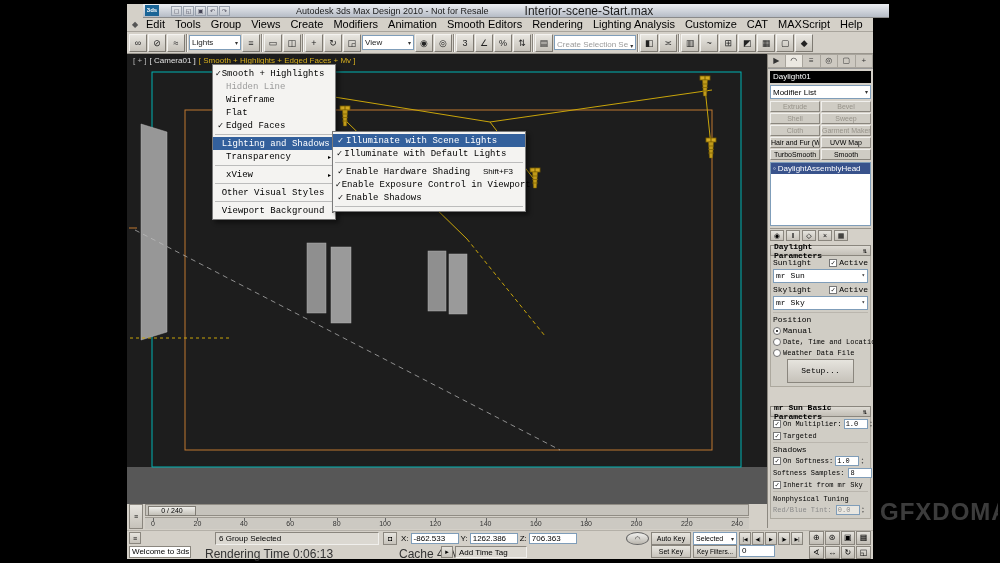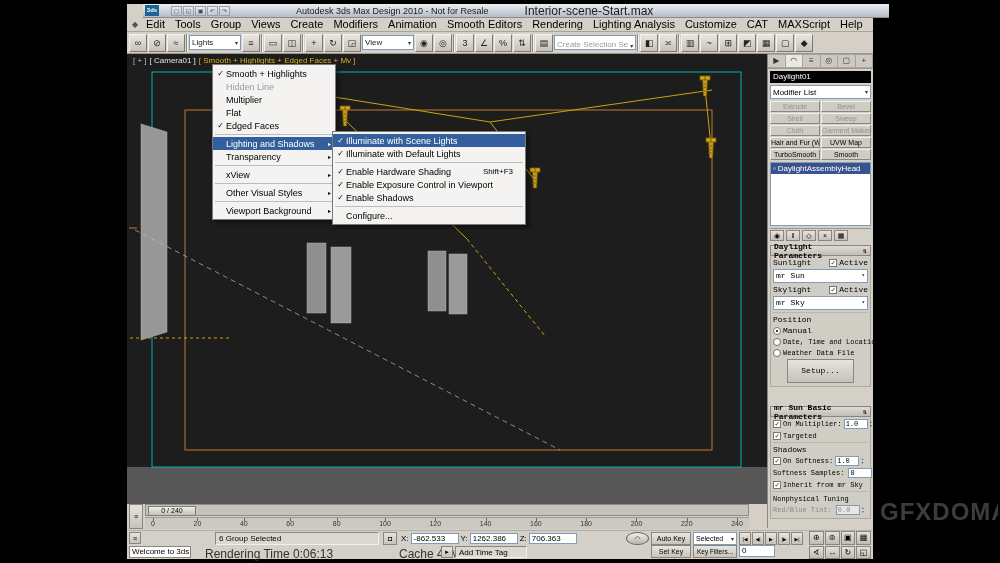--- a/index.html
+++ b/index.html
@@ -56,21 +56,21 @@
   .vp-shade{color:#d8b01e;}
 
   
   .menu{position:absolute;background:#f4f3f1;border:1px solid #7a7a7a;
     box-shadow:3px 3px 4px rgba(0,0,0,.45);padding:2px 0;z-index:10;font-size:9px;}
   #view-menu{left:85px;top:60px;width:122px;}
   #light-menu{left:205px;top:127px;width:192px;}
   .mi{display:flex;align-items:center;height:13px;padding:0 4px 0 2px;}
   .mi .chk{width:11px;font-size:8px;text-align:center;visibility:hidden;}
   .mi.checked .chk{visibility:visible;}
-  .mi .lbl{flex:1;white-space:nowrap;}
+  .mi .lbl{flex:1;white-space:nowrap;font-family:Liberation Mono, monospace;}
   .mi .sc{padding-left:8px;font-size:8px;}
   .mi .sub{width:8px;font-size:6px;text-align:right;visibility:hidden;}
   .mi.submenu .sub{visibility:visible;}
   .mi.highlighted{background:#33609c;color:#fff;}
   .mi.muted{color:#9b9b9b;}
   .mi.separator{height:1px;margin:2px 2px;padding:0;background:#bcbcbc;}
 
   
   .panel{position:absolute;left:640px;top:50px;width:106px;height:474px;background:#d4d0c8;
     border-left:1px solid #8c8880;box-sizing:border-box;font-size:8px;overflow:hidden;}
@@ -431,21 +431,21 @@
         <span class="sub">▸</span>
       </div>
       <div class="mi muted">
         <span class="chk">✓</span>
         <span class="lbl">Hidden Line</span>
         <span class="sc"></span>
         <span class="sub">▸</span>
       </div>
       <div class="mi">
         <span class="chk">✓</span>
-        <span class="lbl">Multiplier</span>
+        <span class="lbl">Wireframe</span>
         <span class="sc"></span>
         <span class="sub">▸</span>
       </div>
       <div class="mi">
         <span class="chk">✓</span>
         <span class="lbl">Flat</span>
         <span class="sc"></span>
         <span class="sub">▸</span>
       </div>
       <div class="mi checked">
@@ -546,26 +546,20 @@
         <span class="chk">✓</span>
         <span class="lbl">Enable Shadows</span>
         <span class="sc"></span>
         <span class="sub">▸</span>
       </div>
       <div class="mi separator">
         
         
         
         
-      </div>
-      <div class="mi">
-        <span class="chk">✓</span>
-        <span class="lbl">Configure...</span>
-        <span class="sc"></span>
-        <span class="sub">▸</span>
       </div>
     </div>
 
   <div class="panel">
     <div class="tabs">
 
     <button class="tab">▶</button>
         <button class="tab active">◠</button>
         <button class="tab">≡</button>
         <button class="tab">◎</button>

